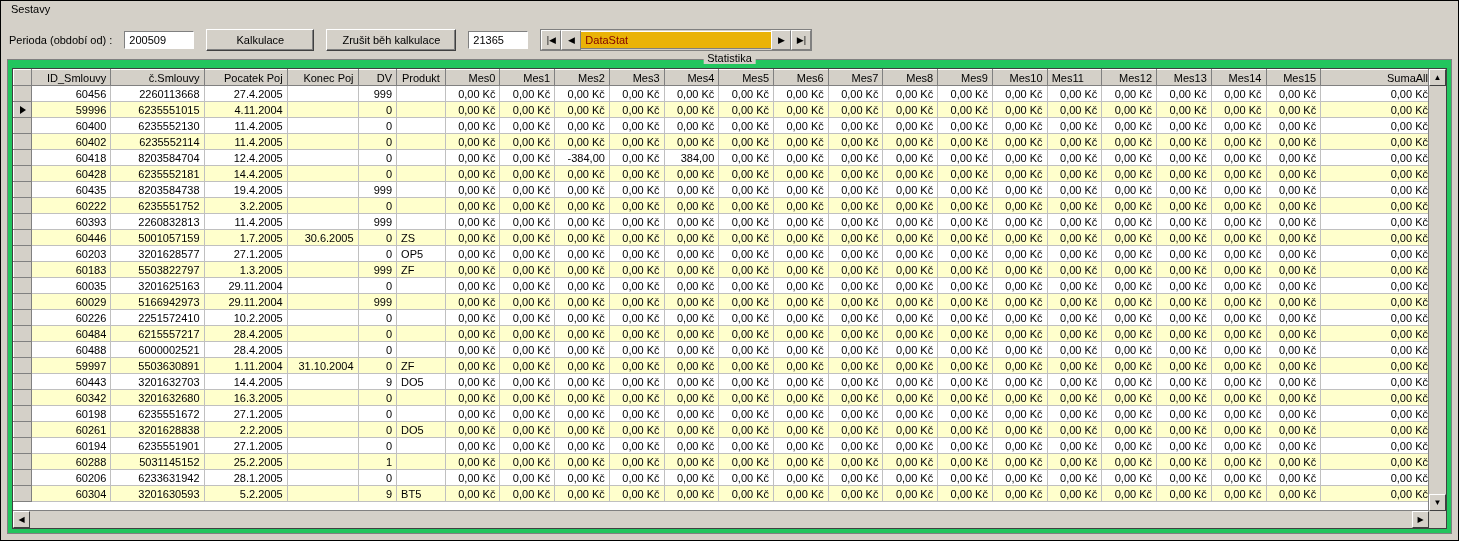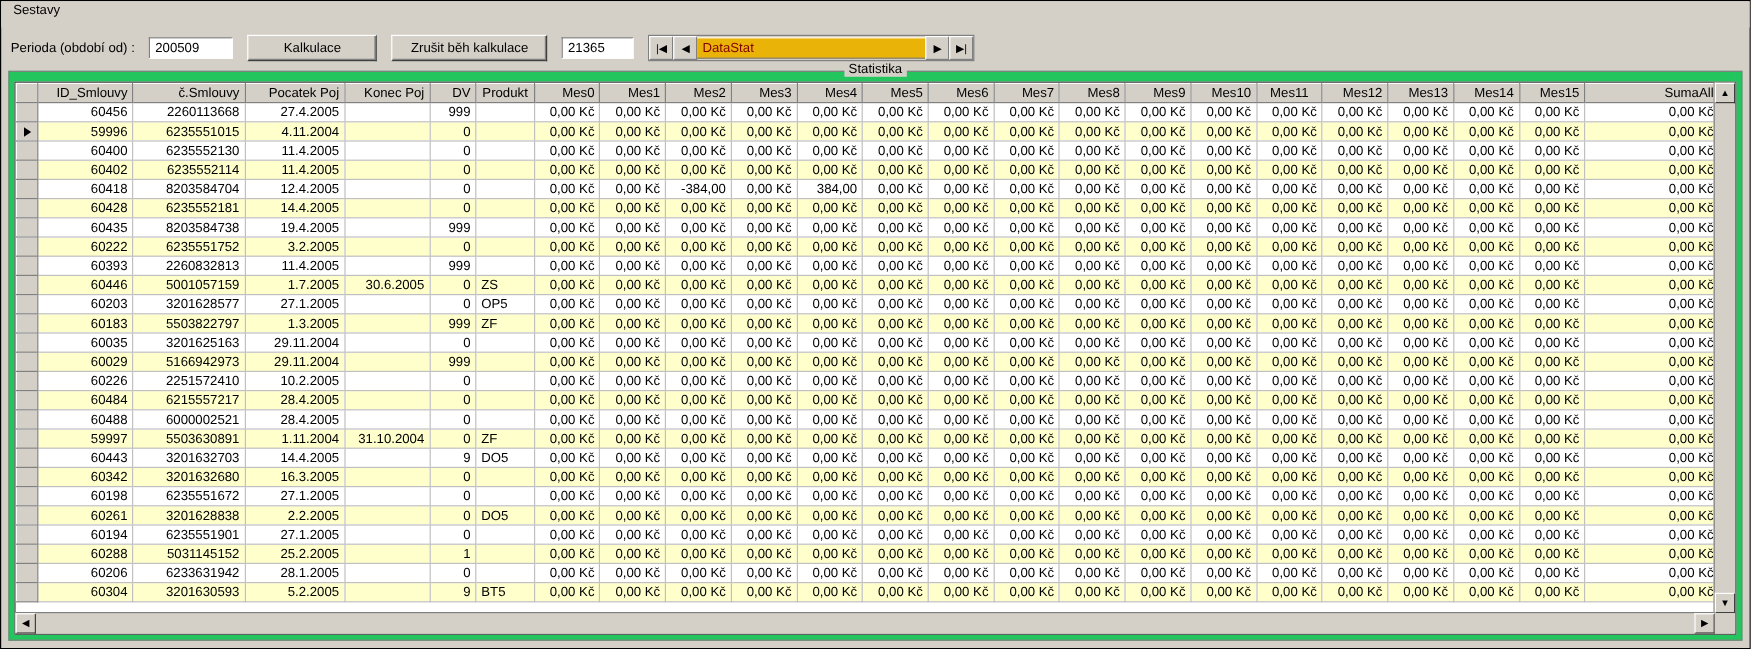--- a/index.html
+++ b/index.html
@@ -281,21 +281,21 @@
                 <th style="text-align: right;">Mes1</th>
                 <th style="text-align: right;">Mes2</th>
                 <th style="text-align: right;">Mes3</th>
                 <th style="text-align: right;">Mes4</th>
                 <th style="text-align: right;">Mes5</th>
                 <th style="text-align: right;">Mes6</th>
                 <th style="text-align: right;">Mes7</th>
                 <th style="text-align: right;">Mes8</th>
                 <th style="text-align: right;">Mes9</th>
                 <th style="text-align: right;">Mes10</th>
-                <th style="text-align: center;">Mes11</th>
+                <th style="text-align: left;">Mes11</th>
                 <th style="text-align: right;">Mes12</th>
                 <th style="text-align: right;">Mes13</th>
                 <th style=" margin-left: 14px;">Mes14</th>
                 <th style="text-align: right;">Mes15</th>
                 <th style="text-align: right;">SumaAll</th>
               </tr>
             </thead>
             <tbody>
               <tr class="norm">
                 <td class="rowhead"></td>

